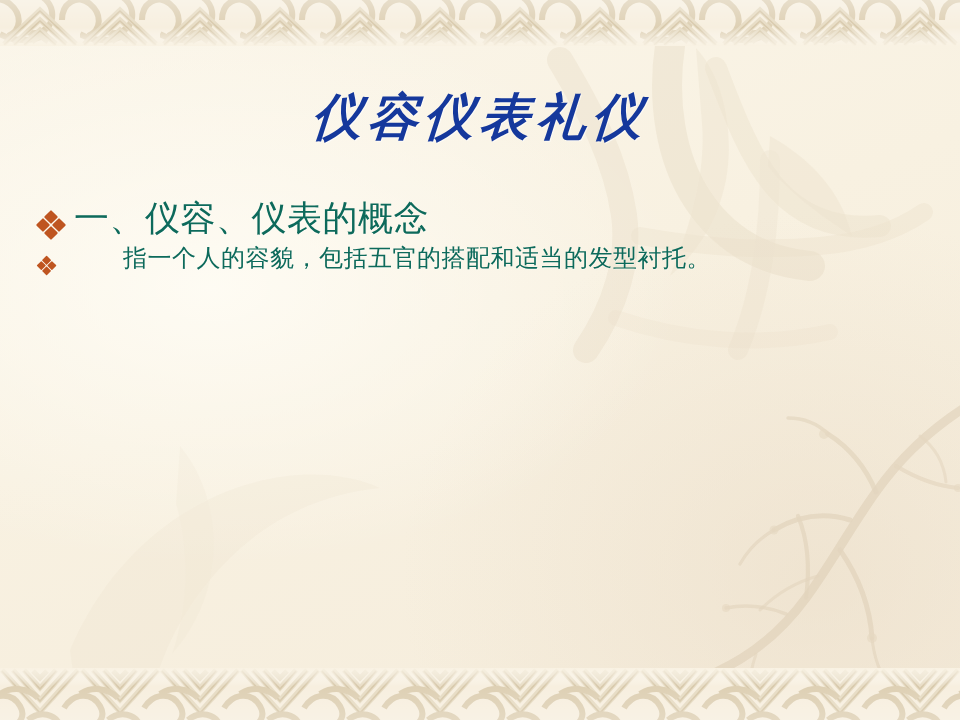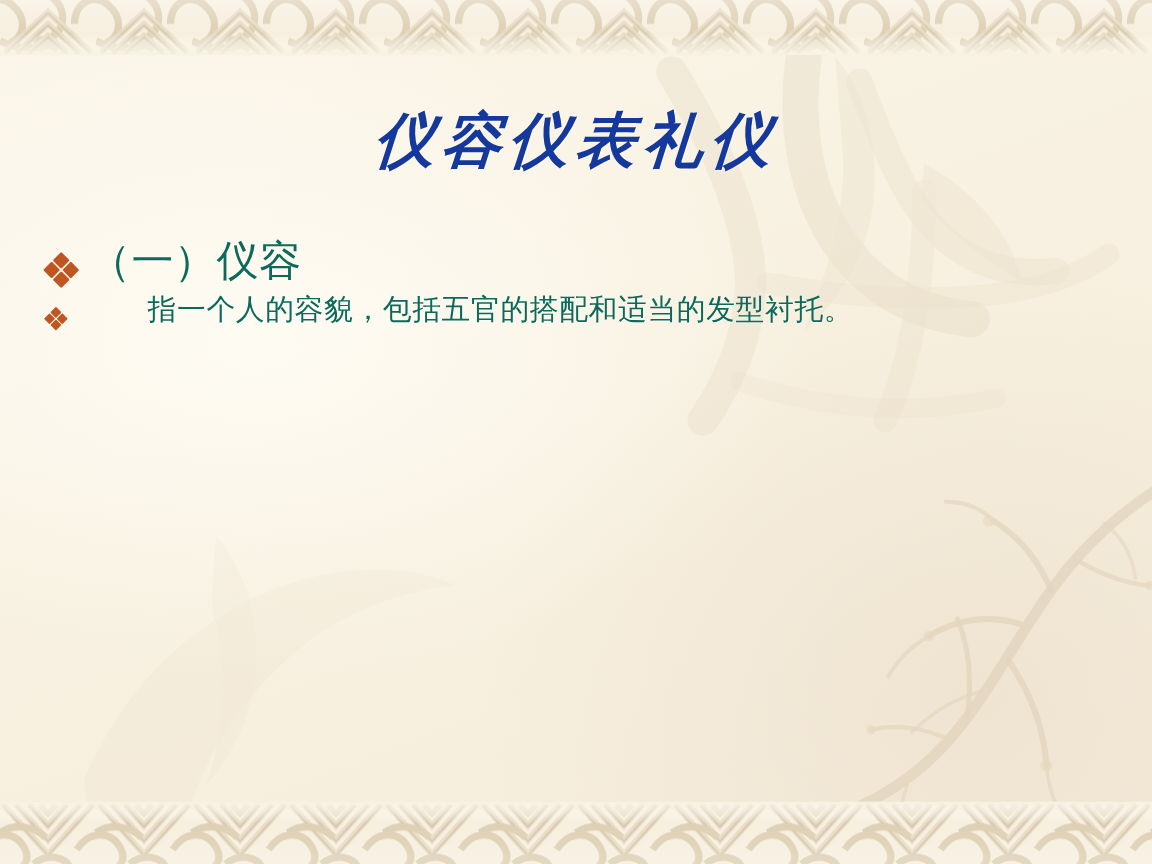--- a/index.html
+++ b/index.html
@@ -272,30 +272,30 @@
       </linearGradient>
     </defs>
     <rect x="0" y="0" width="960" height="52" fill="url(#knotband-bottom)"></rect>
     <rect x="0" y="0" width="960" height="52" fill="url(#botfade)"></rect>
   </svg>
 
   <div id="slide-title">仪容仪表礼仪</div>
 
   <div id="body-list">
 
-
     <div class="bullet-row heading">
       <span class="bullet-marker">
         <i class="d-t"></i>
           <i class="d-l"></i>
           <i class="d-r"></i>
           <i class="d-b"></i>
       </span>
-      <span class="btext noj">（一）仪容</span>
+      <span class="btext noj">一、仪容、仪表的概念</span>
     </div>
+
 
     <div class="bullet-row para small">
       <span class="bullet-marker">
         <i class="d-t"></i>
           <i class="d-l"></i>
           <i class="d-r"></i>
           <i class="d-b"></i>
       </span>
       <span class="btext">　　指一个人的容貌，包括五官的搭配和适当的发型衬托。</span>
     </div>

